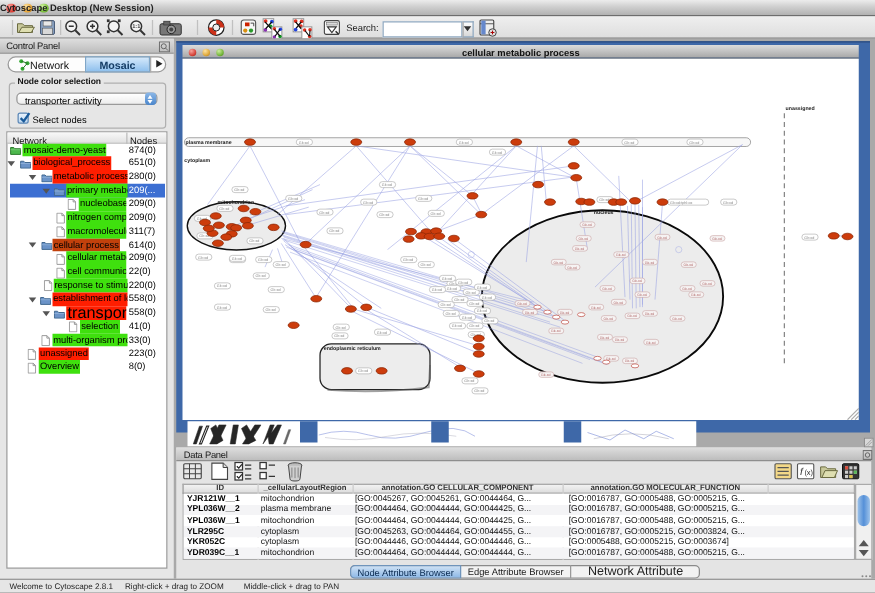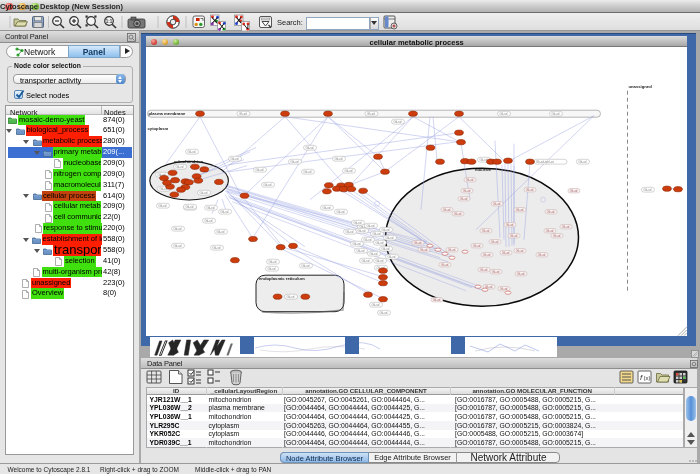--- a/index.html
+++ b/index.html
@@ -598,21 +598,21 @@
 <div class="abs" style="left:369px;top:452px;width:88px;height:11px;line-height:11px;text-align:center;font-size:7.5px;color:#222;border-right:1px solid #999">Edge Attribute Browser</div>
 <div class="abs" style="left:457px;top:452px;width:103px;height:11px;line-height:11px;text-align:center;font-size:10px;color:#222">Network Attribute Browser</div>
 <div class="abs cp"></div>
 <div class="abs phead" style="left:0;top:31px;width:139px;height:12px;line-height:12px;padding-left:5px">Control Panel</div>
 <svg class="abs" style="left:127px;top:33px" width="9" height="9" viewBox="0 0 9 9">
     <rect x="0.5" y="0.5" width="8" height="8" fill="none" stroke="#666" stroke-width="0.8"></rect>
     <circle cx="4" cy="4" r="2" fill="none" stroke="#666" stroke-width="0.8"></circle>
     <line x1="5.5" y1="5.5" x2="7.5" y2="7.5" stroke="#666" stroke-width="0.8"></line>
   </svg>
 <div class="abs" style="left:6px;top:44.5px;width:127px;height:13px;background:#fdfdfd;border:1px solid #9a9a9a;border-radius:7px"></div>
-<div class="abs" style="left:68px;top:44.5px;width:52px;height:13px;background:linear-gradient(#d5e9fb,#8fc0ed);border:1px solid #7fa6c8;line-height:13px;text-align:center;font-size:8.5px;font-weight:bold;color:#143c64">Panel</div>
+<div class="abs" style="left:68px;top:44.5px;width:52px;height:13px;background:linear-gradient(#d5e9fb,#8fc0ed);border:1px solid #7fa6c8;line-height:13px;text-align:center;font-size:8.5px;font-weight:bold;color:#143c64">Mosaic</div>
 <div class="abs" style="left:24px;top:46.5px;font-size:8.5px;color:#111">Network</div>
 <svg class="abs" style="left:15px;top:46.5px" width="9" height="10" viewBox="0 0 9 10">
     <circle cx="2" cy="2" r="1.6" fill="#33aa33"></circle>
     <circle cx="7" cy="3.5" r="1.6" fill="#33aa33"></circle>
     <circle cx="3" cy="8" r="1.6" fill="#33aa33"></circle>
     <path d="M2 2 L7 3.5 L3 8" fill="none" stroke="#2a7a2a" stroke-width="0.8"></path>
   </svg>
 <div class="abs" style="left:120px;top:44.5px;width:13px;height:13px;border-left:1px solid #aaa"></div>
 <div class="abs" style="left:124.5px;top:48px;width:0;height:0;border-top:3.5px solid transparent;border-bottom:3.5px solid transparent;border-left:5px solid #222"></div>
 <div class="abs" style="left:7px;top:66px;width:126px;height:37px;border:1px solid #b0b0b0;border-radius:3px"></div>
@@ -722,21 +722,21 @@
       <path d="M0.5 0.5 h4 l2 2 v6 h-6 Z" fill="#fff" stroke="#999" stroke-width="0.8"></path>
       <path d="M4.5 0.5 v2 h2" fill="none" stroke="#999" stroke-width="0.8"></path>
     </svg>
 <div class="abs lbl" style="left:64px;top:255.78px;height:10.86px;line-height:10.8px;background:#3fe00e;font-size:7.5px;max-width:38px;overflow:hidden;white-space:nowrap">selection</div>
 <div class="abs" style="left:103px;top:255.78px;height:10.86px;line-height:10.8px;font-size:7.5px;color:#000">41(0)</div>
 <svg class="abs" style="left:33px;top:267.84px" width="7" height="9" viewBox="0 0 7 9">
       <path d="M0.5 0.5 h4 l2 2 v6 h-6 Z" fill="#fff" stroke="#999" stroke-width="0.8"></path>
       <path d="M4.5 0.5 v2 h2" fill="none" stroke="#999" stroke-width="0.8"></path>
     </svg>
 <div class="abs lbl" style="left:41.5px;top:266.64px;height:10.86px;line-height:10.8px;background:#3fe00e;font-size:7.5px;max-width:60px;overflow:hidden;white-space:nowrap">multi-organism pro</div>
-<div class="abs" style="left:103px;top:266.64px;height:10.86px;line-height:10.8px;font-size:7.5px;color:#000">42(8)</div>
+<div class="abs" style="left:103px;top:266.64px;height:10.86px;line-height:10.8px;font-size:7.5px;color:#000">33(0)</div>
 <svg class="abs" style="left:22px;top:278.70px" width="7" height="9" viewBox="0 0 7 9">
       <path d="M0.5 0.5 h4 l2 2 v6 h-6 Z" fill="#fff" stroke="#999" stroke-width="0.8"></path>
       <path d="M4.5 0.5 v2 h2" fill="none" stroke="#999" stroke-width="0.8"></path>
     </svg>
 <div class="abs lbl" style="left:31px;top:277.50px;height:10.86px;line-height:10.8px;background:#ff1e00;font-size:7.5px;max-width:70px;overflow:hidden;white-space:nowrap">unassigned</div>
 <div class="abs" style="left:103px;top:277.50px;height:10.86px;line-height:10.8px;font-size:7.5px;color:#000">223(0)</div>
 <svg class="abs" style="left:22px;top:289.56px" width="7" height="9" viewBox="0 0 7 9">
       <path d="M0.5 0.5 h4 l2 2 v6 h-6 Z" fill="#fff" stroke="#999" stroke-width="0.8"></path>
       <path d="M4.5 0.5 v2 h2" fill="none" stroke="#999" stroke-width="0.8"></path>
     </svg>

